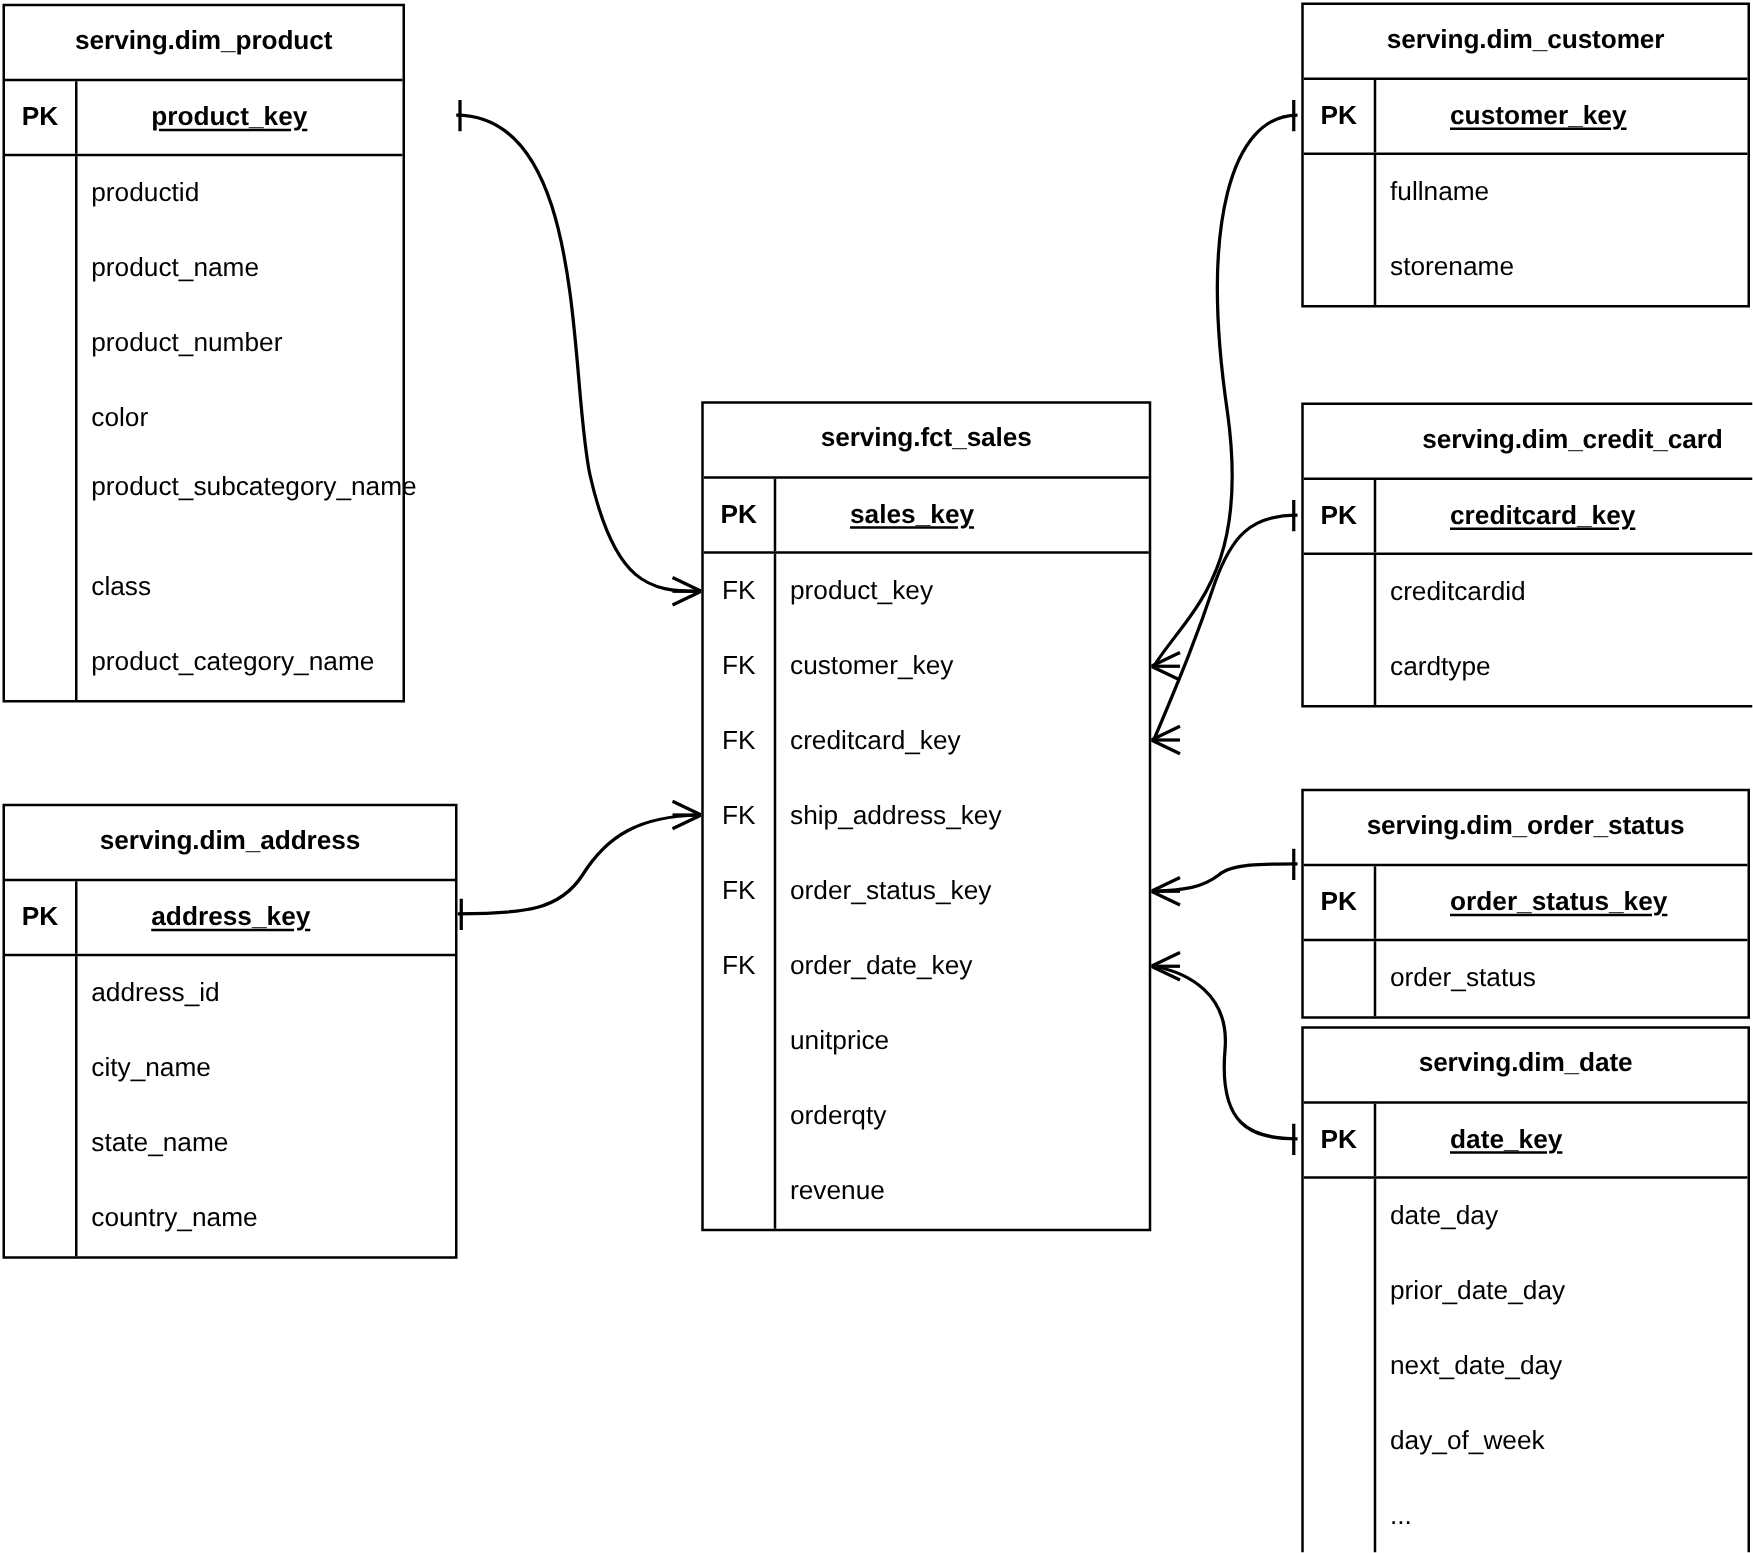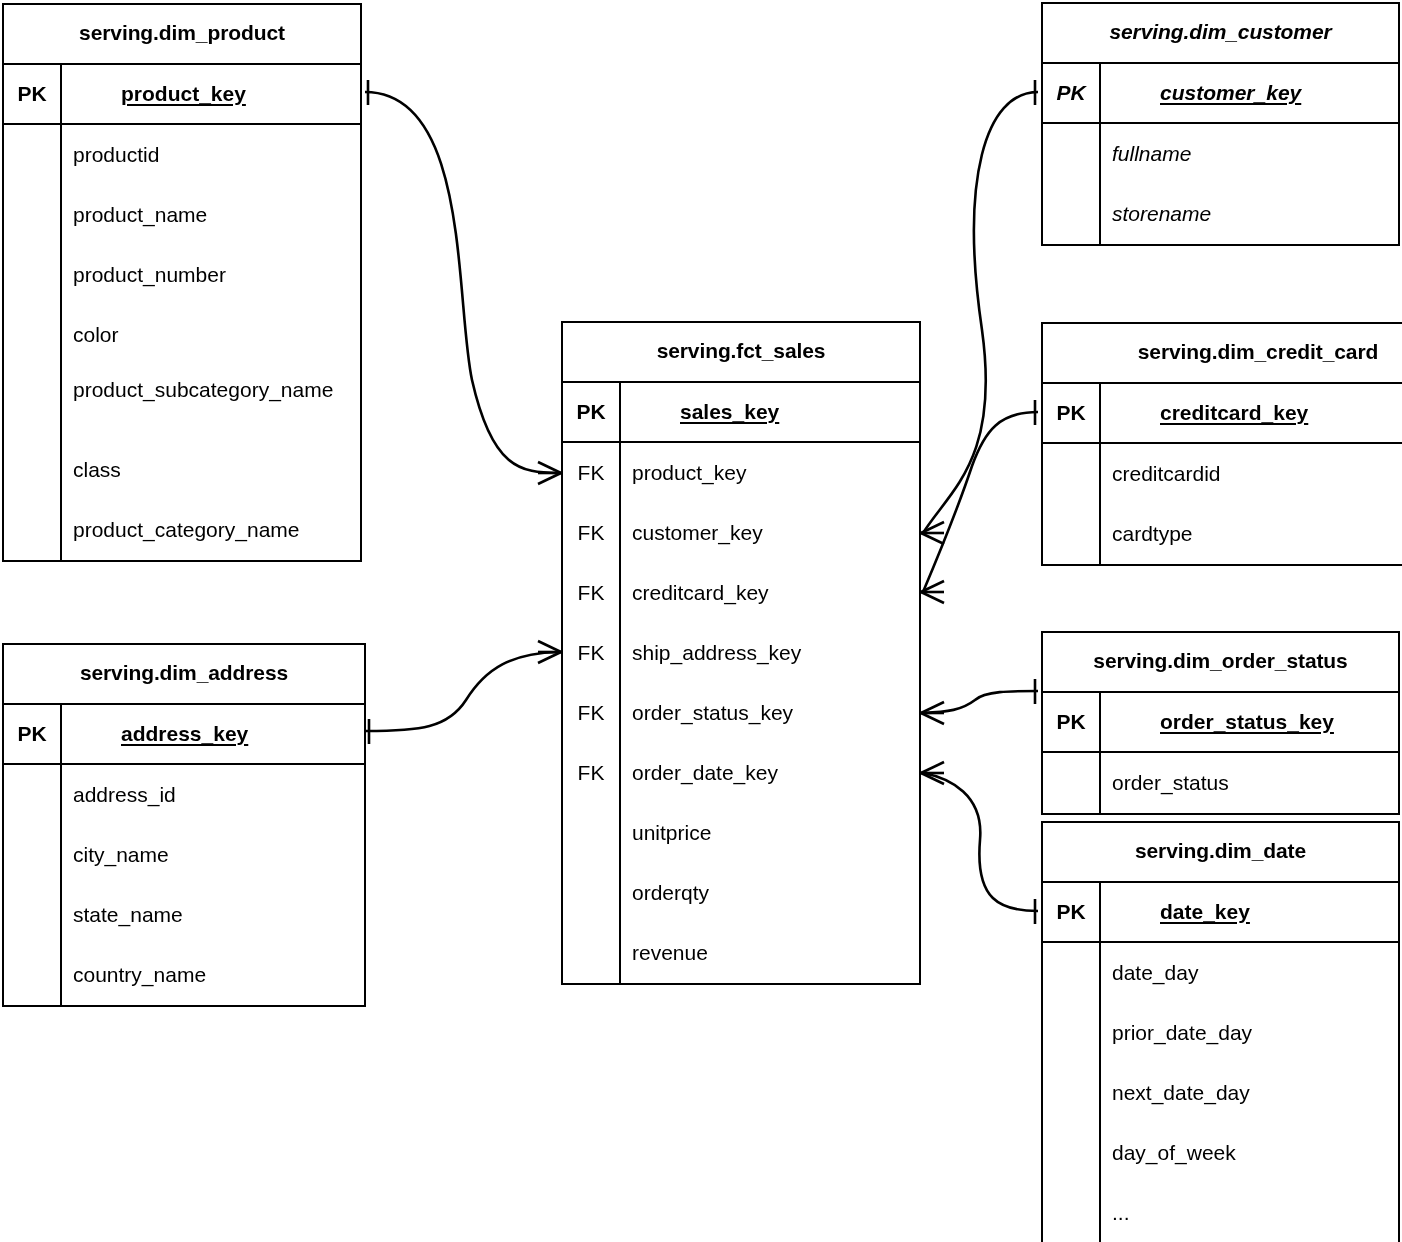--- a/index.html
+++ b/index.html
@@ -189,21 +189,21 @@
         <g>
           <path d="M 921,773 L 944,762"></path>
           <path d="M 921,773 L 944,773"></path>
           <path d="M 921,773 L 944,784"></path>
         </g>
       </g>
 
     </g>
   </svg>
 
-  <div class="entity" id="e-dim_product" style="left:2px; top:3px; width:360px;">
+  <div class="entity" id="e-dim_product" style="left:2px; top:3px; width:322px;">
     <div class="entity-title">serving.dim_product</div>
     <div class="row pkrow">
       <div class="keycell bold">PK</div>
       <div class="namecell key">product_key</div>
     </div>
     <div class="attrblock">
       <div class="keycol">
         <div class="kcell"></div>
         <div class="kcell"></div>
         <div class="kcell"></div>
@@ -271,21 +271,21 @@
         <div class="ncell">ship_address_key</div>
         <div class="ncell">order_status_key</div>
         <div class="ncell">order_date_key</div>
         <div class="ncell">unitprice</div>
         <div class="ncell">orderqty</div>
         <div class="ncell">revenue</div>
       </div>
     </div>
   </div>
 
-  <div class="entity" id="e-dim_customer" style="left:1041px; top:2px; width:359px;font-style:italic;">
+  <div class="entity" id="e-dim_customer" style="left:1041px; top:2px; width:359px;">
     <div class="entity-title">serving.dim_customer</div>
     <div class="row pkrow">
       <div class="keycell bold">PK</div>
       <div class="namecell key">customer_key</div>
     </div>
     <div class="attrblock">
       <div class="keycol">
         <div class="kcell"></div>
         <div class="kcell"></div>
       </div>

